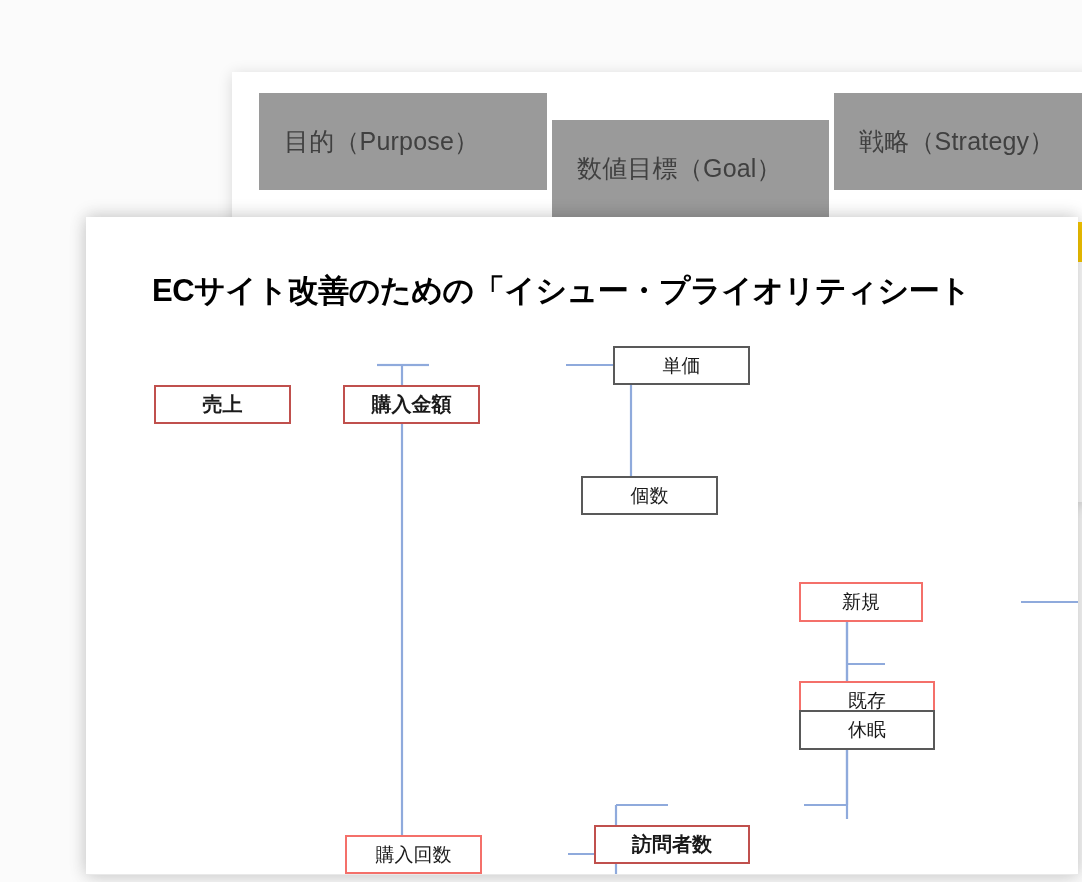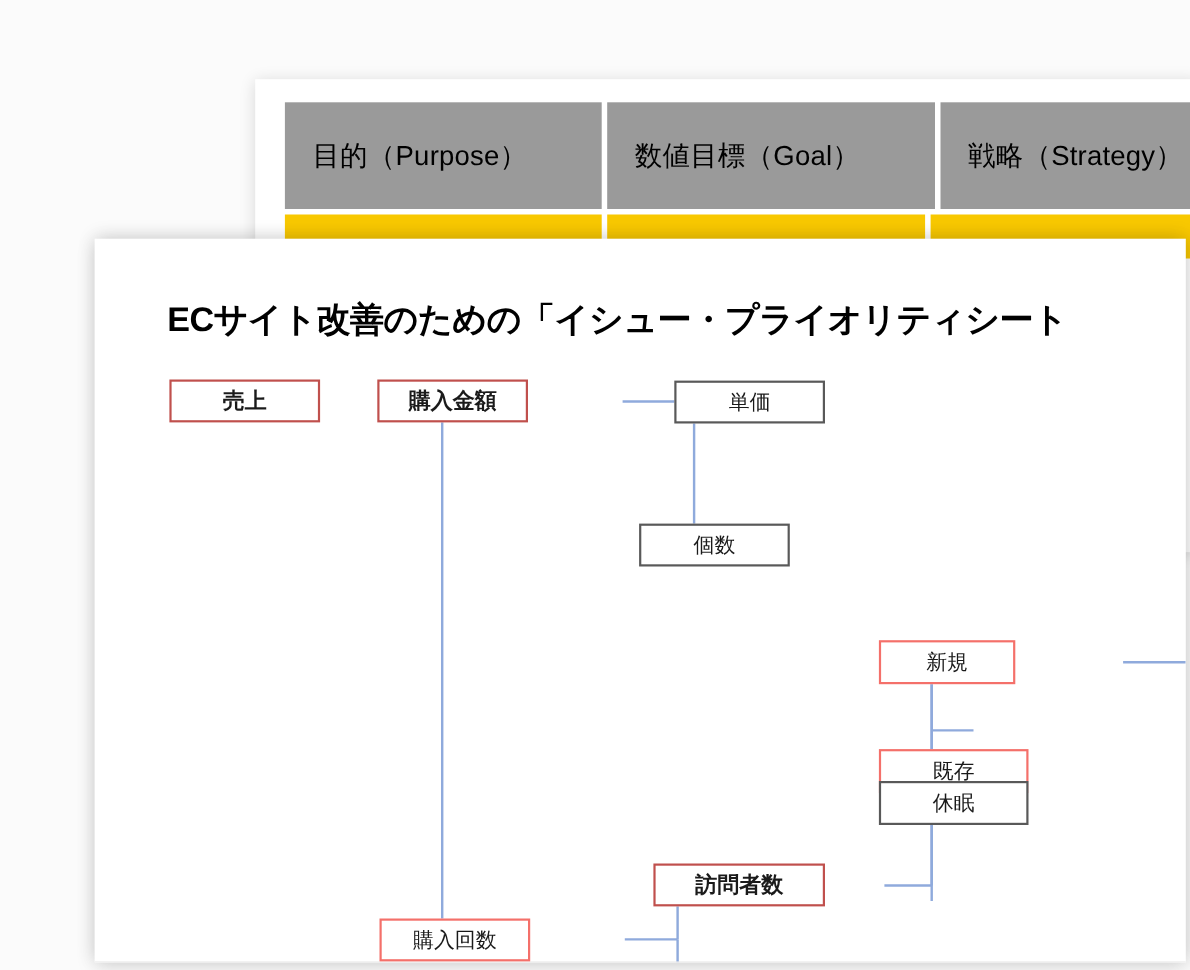--- a/index.html
+++ b/index.html
@@ -45,28 +45,28 @@
     display: flex;
     gap: 5px;
   }
   .th-cell {
     background: #9a9a9a;
     height: 97px;
     box-sizing: border-box;
     display: flex;
     align-items: center;
     padding-left: 25px;
-    color: #000000;
+    color: #404040;
     font-size: 25px;
     font-weight: 400;
     letter-spacing: 0.2px;
     white-space: nowrap;
   }
   .th-cell.c0 { width: 288px; }
-  .th-cell.c1 { width: 298px; }
+  .th-cell.c1 { width: 277px; margin-top: 27px; }
   .th-cell.c2 { width: 289px; }
 
   .yellow-row {
     display: flex;
     gap: 5px;
     margin-top: 5px;
   }
   .yellow-cell {
     background: #f8c800;
     height: 40px;
@@ -120,21 +120,21 @@
     background: #ffffff;
     display: flex;
     align-items: center;
     justify-content: center;
     font-size: 19px;
     color: #1a1a1a;
     white-space: nowrap;
     z-index: 2;
   }
   .node.bold { font-weight: bold; font-size: 20px; }
-  .node.b-maroon { border: 2px solid #c0504d; }
+  .node.b-maroon { border: 2px solid #c0504d; margin-top: 40px; }
   .node.b-coral  { border: 2.5px solid #f4706a; }
   .node.b-gray   { border: 2.5px solid #595959; }
 
   
   #card-bottom-rule {
     position: absolute;
     left: 0;
     bottom: 0;
     width: 992px;
     height: 1px;

